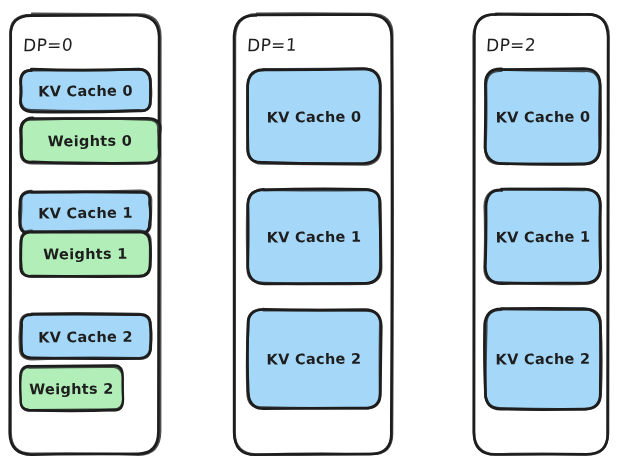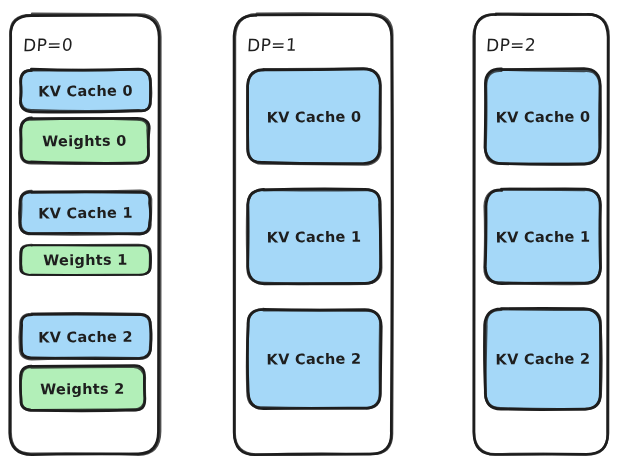--- a/index.html
+++ b/index.html
@@ -82,53 +82,53 @@
       </svg>
       <div class="panel-label">DP=0</div>
       <div class="block" style="left: 10px; top: 55px; width: 133px; height: 45px;">
         <svg class="block-svg" viewBox="0 0 133 45" width="133" height="45" preserveAspectRatio="none">
           <path d="M 12.614452340046409 1.615025844716147 Q 65.12182361860613 1.6212491870595842 120.49994657644828 1.3478912824875444 Q 131.4223767858575 1.6538586683053291 131.62757418909206 12.269663326155861 Q 131.0463010382207 20.45586606019526 131.82162980482062 31.886126280741298 Q 131.62513638663077 43.212987600764464 120.62206705502176 43.08407012883588 Q 66.17605150001036 43.63712849726464 12.169771103714591 43.42411392090662 Q 1.1892664292152042 43.11574169903593 1.5449871371965858 32.10354878290091 Q 2.0921843423074464 23.883813442457466 1.5937915379086918 12.777340004858562 Q 2.0822431068017613 1.4421531042573044 12.614452340046409 1.2711329783654584" fill="#a5d8f8" stroke="none"></path>
           <path d="M 12.308820373861527 1.0789346656318322 Q 64.71849808602856 3.149545938768424 119.31084912090766 1.0359164176310878 Q 130.82404505607758 1.5916373763039884 131.43272235399482 12.76737603998976 Q 131.57332194974268 18.993001544627187 131.3611725772578 32.66770479189057 Q 131.30848460399565 44.10272193365832 120.2727977677653 42.89213533952614 Q 66.25568510037265 44.60346173924161 12.789600928446454 43.87366374565179 Q 0.2995922770895414 42.7119962350415 1.576478322740586 31.87618066657349 Q 1.8454604739857317 26.74937950067135 1.7944162570053597 12.343693511909805 Q 2.182097994520155 2.4203816330411065 12.308820373861527 2.3515884937603553" fill="none" stroke="#1e1e1e" stroke-width="2.7" stroke-linecap="round" stroke-linejoin="round" opacity="1"></path>
           <path d="M 12.81034972820591 2.0444617470873347 Q 69.78906536387477 2.743784475027351 121.38303769407446 1.265692570570973 Q 130.8220390819457 2.3438031818048333 131.26185797433226 13.412897352331202 Q 132.72524857988 26.40766879927774 131.33960958957877 32.89646744576282 Q 132.28033590801832 43.92665206964578 119.57372177876242 42.43229628659861 Q 68.65556555031036 44.391928603776044 13.205755625201126 42.40185756533988 Q 2.3304215612441475 43.00861328855251 1.505947452288383 32.54476848909049 Q 3.1241008655438787 23.81702697796805 1.404353195625954 13.685633921091794 Q 1.8729765350736853 1.5298278204718374 12.81034972820591 2.5515513508505685" fill="none" stroke="#1e1e1e" stroke-width="2.7" stroke-linecap="round" stroke-linejoin="round" opacity="0.78"></path>
         </svg>
         <div class="block-label">KV Cache 0</div>
       </div>
-      <div class="block" style="left: 10px; top: 104px; width: 131px; height: 47px;">
+      <div class="block" style="left: 10px; top: 104px; width: 142px; height: 47px;">
         <svg class="block-svg" viewBox="0 0 133 47" width="133" height="47" preserveAspectRatio="none">
           <path d="M 12.400363986011362 1.4322684917083826 Q 66.44968598576395 1.451107309248764 120.3594787453147 1.3251919000787893 Q 131.85744226262818 1.0774459145014408 131.7826169263318 11.985770930919099 Q 131.41320523129318 22.765648173991938 131.50668128614313 34.5792242080206 Q 131.85012904746387 45.202857628837954 120.88836927905884 45.52415198105285 Q 66.37122215262659 44.75441907997665 12.693231833494501 45.47745358518572 Q 1.2151892188435889 45.04787301264456 1.2253557007721976 33.764278288141355 Q 1.4682975975811134 24.681998158767236 1.2974007177317983 12.439425561303507 Q 1.0402468197123382 1.7348824705410517 12.400363986011362 1.1189831455823516" fill="#b2efb8" stroke="none"></path>
           <path d="M 12.830163407311774 1.5087669958584229 Q 69.95300402632961 1.7444676177960354 119.98301964830641 1.272047560325882 Q 132.56351578549516 1.6064152515397292 132.24715568560393 11.236601738829048 Q 130.71340141893396 25.540317692269166 131.43228537836526 34.942562076053584 Q 132.47420835270756 46.23211260327371 120.37407519092002 46.09807687978399 Q 69.84393019107624 47.101070786086495 11.837672592009184 44.961384828366754 Q 2.354772577758413 46.35070932109759 2.0772920929337855 33.558146751249446 Q 2.545262177739351 23.31575960665563 1.5257611313942472 12.767408499587328 Q 2.785618779921206 1.4723017532732048 12.830163407311774 0.839833303021078" fill="none" stroke="#1e1e1e" stroke-width="2.7" stroke-linecap="round" stroke-linejoin="round" opacity="1"></path>
           <path d="M 13.02146763120545 2.498564787910291 Q 70.4920736618436 0.4997404835611814 119.27328793480207 2.381933584350045 Q 132.1312101155256 2.285031129261479 130.5973853366467 13.508548539553303 Q 131.19581161040122 21.47733955108197 131.54470426140244 35.79209418293874 Q 131.44518951408318 45.268243664717374 120.88173787435284 45.87578056462167 Q 64.50815337375911 47.106089308810766 12.252564331884495 46.15078670588751 Q 1.1645928015653044 46.02775736264455 1.8923430996288517 34.48378060241317 Q 1.5063003272685456 26.56779562509837 2.091394874744401 12.554339145192642 Q 1.156378237254685 1.2716880648182998 13.02146763120545 2.4788577841325967" fill="none" stroke="#1e1e1e" stroke-width="2.7" stroke-linecap="round" stroke-linejoin="round" opacity="0.78"></path>
         </svg>
         <div class="block-label">Weights 0</div>
       </div>
       <div class="block" style="left: 10px; top: 177px; width: 133px; height: 45px;">
         <svg class="block-svg" viewBox="0 0 133 45" width="133" height="45" preserveAspectRatio="none">
           <path d="M 12.538960526832089 1.736617312690796 Q 66.31576245204502 2.0053860825509764 120.80828476966592 1.520529491393827 Q 131.0222515550078 1.7640787233324955 131.5861648362655 12.359253070552368 Q 131.0514929841894 21.159008000994216 131.04830371310467 32.62312699105474 Q 131.57860396625648 43.42957215250353 120.36896272246376 43.34864749915803 Q 67.82797995968882 42.872983857291835 12.582656879764691 43.55901652067776 Q 1.3512870430827026 43.45171898387634 1.4440736780657608 32.441320483322485 Q 0.9351361332980742 23.39661379951809 1.4073413343992436 12.370510094496423 Q 1.7443619732255686 1.4784716110111913 12.538960526832089 1.2506049200003326" fill="#a5d8f8" stroke="none"></path>
           <path d="M 12.227913243940348 2.340960898110061 Q 69.10579007294007 1.2702791483362672 121.02979392487242 2.426232056777517 Q 132.1890445836899 1.0697582476263052 130.5656227657082 13.338735529549886 Q 132.41119351799634 24.681663591823014 130.5351840444495 33.11521368762885 Q 131.1419397676621 43.168978668306075 120.67809496820009 44.19230146247151 Q 67.1628087069578 42.62075017639872 12.89093352188218 43.634283608882974 Q 0.6647294465939194 44.33565464537146 0.7473486818647508 33.09777848748373 Q 0.04971035318514594 23.796740120076862 1.0987887123637483 12.461268151187106 Q 0.8532461138044164 2.278792985771579 12.227913243940348 1.884053602642198" fill="none" stroke="#1e1e1e" stroke-width="2.7" stroke-linecap="round" stroke-linejoin="round" opacity="1"></path>
           <path d="M 12.591670550541894 1.5182438347460994 Q 64.19025074578778 2.351008596178726 120.72341613886093 0.9340903312561568 Q 132.50708966431412 0.7798007047752618 131.97493722755135 11.499603349625831 Q 131.9611184856314 21.584106680172553 131.44025295204557 32.50306055616878 Q 132.1254559586615 43.97562582725924 120.22665177067074 43.337046815085486 Q 63.554278619709955 45.05464227258679 11.862729141808522 43.923902927880555 Q 1.567965542523016 43.92847341605972 1.2916074793467853 32.62996229925368 Q 2.4150481059090456 17.799722872523997 2.0283690288333927 11.435242039131698 Q 1.3271661668142771 1.1457670639548452 12.591670550541894 1.1953161038154214" fill="none" stroke="#1e1e1e" stroke-width="2.7" stroke-linecap="round" stroke-linejoin="round" opacity="0.78"></path>
         </svg>
         <div class="block-label">KV Cache 1</div>
       </div>
-      <div class="block" style="left: 10px; top: 231px; width: 133px; height: 32px;">
+      <div class="block" style="left: 10px; top: 217px; width: 133px; height: 48px;">
         <svg class="block-svg" viewBox="0 0 133 48" width="133" height="48" preserveAspectRatio="none">
           <path d="M 12.494908720465027 1.6300719170557567 Q 65.71279863463278 1.5026964511384722 119.80613060185628 1.737643910772167 Q 130.69908985428657 1.4927656365081203 131.15154356073813 12.272319888059283 Q 130.9745307415261 23.18325346151367 131.08349761517252 34.985558118000625 Q 131.31281718356215 46.24043626207393 119.99233002493158 46.55307903547583 Q 66.04790870127181 45.71952812895237 12.108908797011827 46.56061292087747 Q 1.240887299522874 46.53551493117906 1.4309411666398228 35.058575895504326 Q 0.9994381519797025 22.03488778501167 1.6353221635462796 12.338653930543224 Q 1.7010583443910583 1.408140711162123 12.494908720465027 1.3242236010056514" fill="#b2efb8" stroke="none"></path>
           <path d="M 13.056246259557284 1.787291136674976 Q 64.65317657036775 2.5800709444770473 120.85838956479799 1.9918217350737542 Q 130.25333974006062 2.2949681569539826 130.9420759464809 12.234519151151181 Q 132.06659714912988 20.384352935903586 131.21708208774675 34.803161086878966 Q 131.09405274450378 46.47926157231188 119.55007598427241 46.425868960184154 Q 68.47101862588005 46.8278613010126 12.622108698234861 46.11935504529988 Q 1.2370592404752643 47.34656942518366 1.600657879098926 35.73391630304045 Q 2.023651873531326 24.518845031108356 1.7561831883621746 12.54993756144657 Q 2.6550662998243024 0.9546614379518724 13.056246259557284 2.234401426789107" fill="none" stroke="#1e1e1e" stroke-width="2.7" stroke-linecap="round" stroke-linejoin="round" opacity="1"></path>
           <path d="M 12.709210601322994 1.8286051080732433 Q 66.88595420991616 0.8454940327550868 119.35848150209117 0.8823101104272065 Q 132.00818062022998 0.9499943181886921 131.26974613761777 12.472995366719843 Q 131.30331418565694 21.454178835274504 131.06871752913503 35.811486475199054 Q 130.3805293854962 46.82404430454013 119.30233475590765 46.04735119510227 Q 65.56334311163475 45.825877453850694 13.462000423067657 46.62907696403512 Q 1.6375864872455714 46.795266438815446 2.3426772646375325 35.143626767767124 Q 0.7611133086127484 27.027418419236056 2.2414974069254097 12.095488379208545 Q 1.2538150566714468 0.965841909513256 12.709210601322994 0.863621413492656" fill="none" stroke="#1e1e1e" stroke-width="2.7" stroke-linecap="round" stroke-linejoin="round" opacity="0.78"></path>
         </svg>
         <div class="block-label">Weights 1</div>
       </div>
       <div class="block" style="left: 10px; top: 300px; width: 133px; height: 47px;">
         <svg class="block-svg" viewBox="0 0 133 47" width="133" height="47" preserveAspectRatio="none">
           <path d="M 12.530284717589383 1.6287829605632578 Q 65.64232714300451 1.263213906151359 120.53920132400727 1.467556612379267 Q 130.8636832092621 1.2345905783970377 131.46970966701133 12.270069100044784 Q 131.50793270571245 22.84051857652201 131.10497035512904 33.82008526163467 Q 130.9999942959531 45.377006313574114 120.21246043634834 45.30927100821413 Q 66.20981660911639 44.85458004333312 12.526224734749412 45.32707510076056 Q 1.3897604382259308 44.834241364884655 1.7786053547139455 34.026095060269 Q 2.0058431969847517 23.29849368440162 1.2596360086049028 12.048452629296225 Q 1.7266953698976433 1.390350266970345 12.530284717589383 1.6918148977510283" fill="#a5d8f8" stroke="none"></path>
           <path d="M 13.023150166160486 1.352061601993264 Q 66.06248705184395 0.686261038465309 120.27665118631064 1.6138340303409495 Q 131.7632019061089 0.8899451793477056 131.11063744522735 11.396361331257504 Q 132.73015668720515 19.448848424092866 131.69749355802242 33.947857577161045 Q 131.70206404620157 44.55147428550677 120.40355292939553 45.34582511034681 Q 63.22419919610752 46.01963893307952 12.101914026026208 44.806247345350165 Q 1.7823374629477624 44.74593567954915 2.4936438047509 34.637819431744866 Q 1.9246670093040306 26.422698347093537 2.6566168294750243 12.146508683174616 Q 1.3336248623712166 1.7707769778596412 13.023150166160486 1.7478351559419387" fill="none" stroke="#1e1e1e" stroke-width="2.7" stroke-linecap="round" stroke-linejoin="round" opacity="1"></path>
           <path d="M 12.62899755986 0.7577770355112442 Q 69.07274830291624 -0.021904667157505386 120.01161292274686 1.1793400156343705 Q 131.0182579857536 1.9245419093524105 131.69252783557755 12.288325428966491 Q 132.19163159829128 28.59741308810502 131.2329675144964 34.00988471634424 Q 131.83134593399458 46.44461154797689 119.8749053109443 45.41478780472629 Q 64.17744972505811 44.18002051314295 12.736044462939608 46.06791353483553 Q 1.272058229824179 45.75338196761979 1.1413388971634049 35.50151157713917 Q 0.237256274792762 24.003056938358565 1.5971384437894813 11.953323661586909 Q 1.3268980027473298 1.0721261017860524 12.62899755986 1.1806575449145749" fill="none" stroke="#1e1e1e" stroke-width="2.7" stroke-linecap="round" stroke-linejoin="round" opacity="0.78"></path>
         </svg>
         <div class="block-label">KV Cache 2</div>
       </div>
-      <div class="block" style="left: 10px; top: 352px; width: 127px; height: 47px;">
+      <div class="block" style="left: 10px; top: 352px; width: 105px; height: 47px;">
         <svg class="block-svg" viewBox="0 0 133 47" width="133" height="47" preserveAspectRatio="none">
           <path d="M 12.663321028399514 1.3103933986107588 Q 67.28260936369338 1.3668167950416683 120.42308600593825 1.504380819242797 Q 130.9997047487274 1.5457809698098572 131.36358398951242 12.408301677576382 Q 130.6729296088504 25.370892517559987 131.12047861139263 34.56568959647469 Q 131.20752745053588 44.84092069160888 119.74129849032151 45.342585541879814 Q 65.86695618799189 45.62236738842097 12.640463927036617 45.15858928656671 Q 1.4912273946742063 45.557364654693224 1.6747176771248633 34.31479397541377 Q 1.7658305449286695 24.747415367194044 1.9211913011735307 12.92239447919943 Q 1.7089909208368046 1.4558843624303701 12.663321028399514 1.358190477677854" fill="#b2efb8" stroke="none"></path>
           <path d="M 12.992304862094024 1.2717762454583135 Q 64.91424410050669 0.8638812150567536 121.0357602335277 0.5129222865941119 Q 132.1356577585271 0.5446021905326051 131.27162495343092 11.994716592420591 Q 131.08238362726945 27.075787504535253 131.85335072236376 34.316523381913136 Q 132.0195401971441 46.275000824630915 120.36790052609578 44.95719418112227 Q 69.09417378847786 46.665635829436354 12.591092866563848 45.10352528058334 Q 1.3856094732649216 44.501836950246066 2.0592091765187797 34.9777531195138 Q 1.501513283294771 23.620249524304963 1.5046461993974298 13.037630852638976 Q 0.9801293820451245 1.3183702980680392 12.992304862094024 1.203670179562796" fill="none" stroke="#1e1e1e" stroke-width="2.7" stroke-linecap="round" stroke-linejoin="round" opacity="1"></path>
           <path d="M 12.932914287933382 2.5033652074517163 Q 69.84291806078996 1.5049553373563689 119.91008462176599 1.6517517890298044 Q 130.35255382842385 2.187058507961338 131.73398368111955 12.74983400061581 Q 131.45029322675313 19.679736037805743 131.86679363954607 33.04306186805646 Q 131.44832116885226 45.01063458560664 119.95885428496054 44.866425124909945 Q 65.41566819321321 44.62493655259495 11.981433425394936 45.282070967187394 Q 1.476634420832852 44.72551829324373 2.2110620799245524 33.891917167683204 Q 0.5323583801356289 19.399339501968825 2.2273854982947525 12.556393585276965 Q 2.207305410997942 1.9127384173818431 12.932914287933382 1.6109760319346973" fill="none" stroke="#1e1e1e" stroke-width="2.7" stroke-linecap="round" stroke-linejoin="round" opacity="0.78"></path>
         </svg>
         <div class="block-label">Weights 2</div>
       </div>
     </div>
     <div class="panel" style="left: 233px; top: 13px; width: 161px; height: 443px;">
       <svg class="panel-svg" viewBox="0 0 161 443" width="161" height="443" preserveAspectRatio="none">

